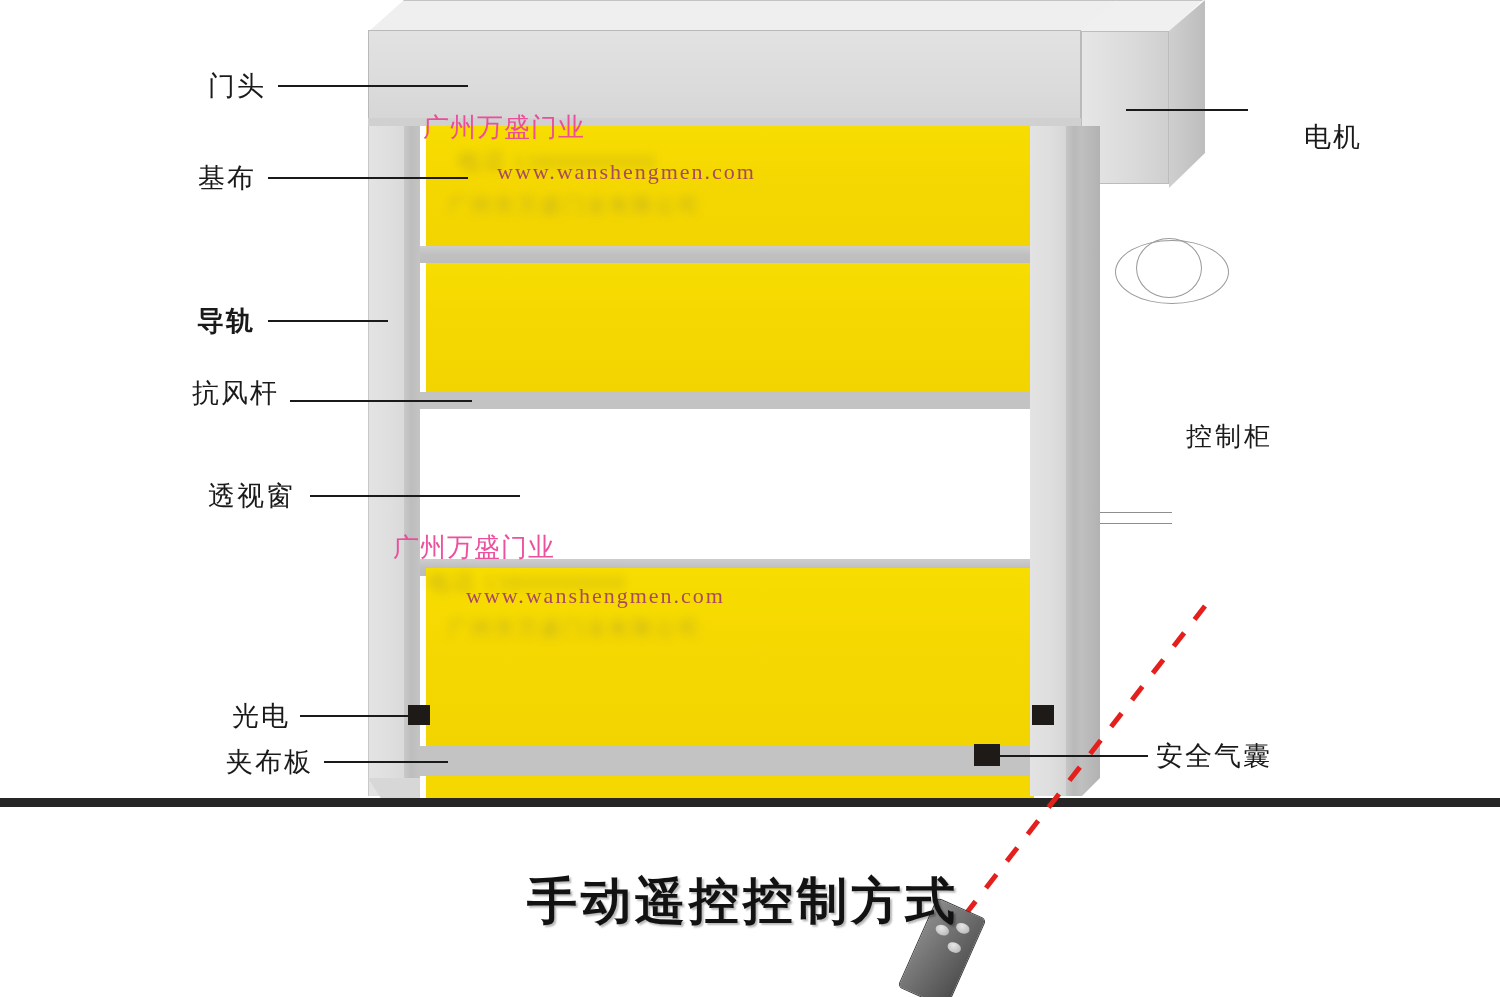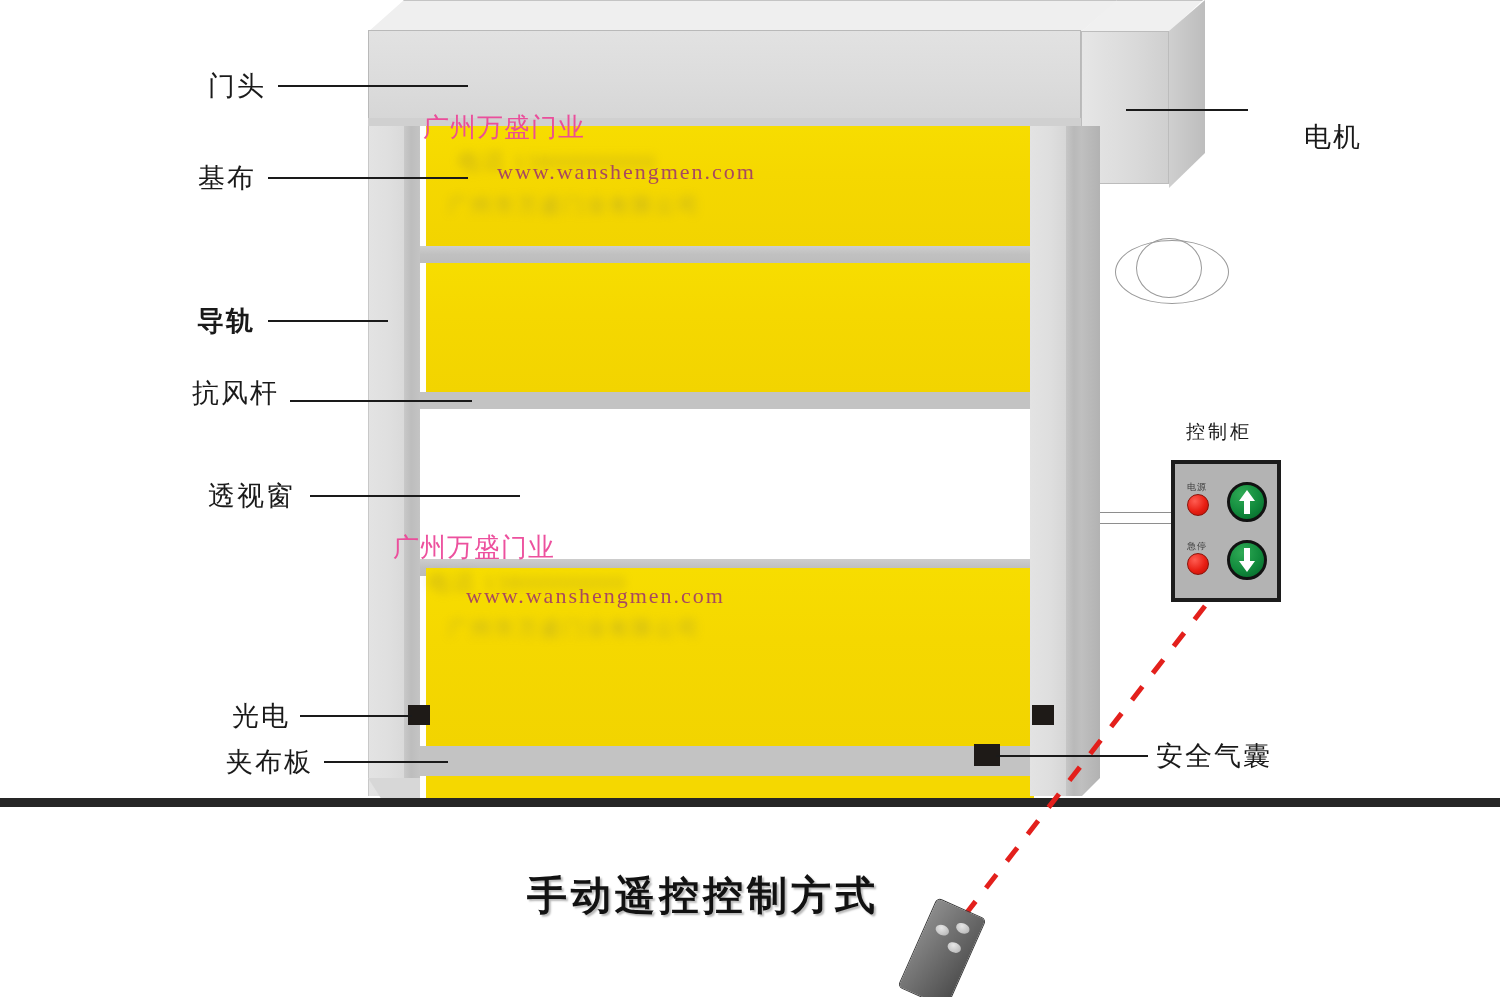--- a/index.html
+++ b/index.html
@@ -134,21 +134,21 @@
     background:transparent;
   }
 
   
   .cab-box{
     position:absolute;left:1171px;top:460px;width:110px;height:142px;
     background:#b3b3b3;border:4px solid #1c1c1c;box-sizing:border-box;
   }
   .cab-title{
     position:absolute;left:1186px;top:419px;
-    font-size:19px;color:#1a1a1a;letter-spacing:3px;white-space:nowrap;
+    font-size:26px;color:#1a1a1a;letter-spacing:3px;white-space:nowrap;
     font-family:"Liberation Serif","DejaVu Serif",serif;
   }
   .lamp{
     position:absolute;width:22px;height:22px;border-radius:50%;
     background:radial-gradient(circle at 34% 30%,#ff5d52 0%,#e81f14 55%,#ba0d05 100%);
     border:1px solid #8a1208;box-sizing:border-box;
   }
   .lamp-cap{
     position:absolute;font-size:9px;color:#3a3a3a;white-space:nowrap;
     font-family:"Liberation Sans","DejaVu Sans",sans-serif;
@@ -176,21 +176,21 @@
   }
   .remote-btn{
     position:absolute;width:14px;height:10px;border-radius:50%;
     background:radial-gradient(circle at 38% 32%,#e7e7e7 0%,#c5c5c5 60%,#ababab 100%);
   }
 
   
   .main-title{
     position:absolute;left:527px;top:868px;
     font-family:"Liberation Serif","DejaVu Serif",serif;
-    font-size:40px;font-weight:bold;color:#121212;
+    font-size:50px;font-weight:bold;color:#121212;
     letter-spacing:4px;white-space:nowrap;
     text-shadow:2px 2px 2px rgba(0,0,0,.28);
   }
 </style>
 </head>
 <body>
 
 <div id="stage">
 
   <div class="hdr-top-skew"></div>
@@ -272,39 +272,20 @@
   <div class="leader" style="left:1126px;top:109px;width:122px;"></div>
 
   <div class="lbl" style="left:1156px;top:738px;">安全气囊</div>
   <div class="leader" style="left:996px;top:755px;width:152px;"></div>
 
   <div class="cab-title">控制柜</div>
 
   <div class="cab-wire" style="left:1100px;top:512px;width:72px;"></div>
   <div class="cab-wire" style="left:1100px;top:523px;width:72px;"></div>
 
-  <div class="cab-box">
-    <div class="lamp-cap" style="left:12px;top:17px;">电源</div>
-    <div class="lamp" style="left:12px;top:30px;"></div>
-
-    <div class="lamp-cap" style="left:12px;top:76px;">急停</div>
-    <div class="lamp" style="left:12px;top:89px;"></div>
-
-    <div class="btn-g" style="left:52px;top:18px;">
-      <svg width="34" height="34" viewBox="0 0 34 34" style="position:absolute;left:0;top:0;">
-        <polygon points="17,5 25,16 20,16 20,29 14,29 14,16 9,16" fill="#ffffff"></polygon>
-      </svg>
-    </div>
-
-    <div class="btn-g" style="left:52px;top:76px;">
-      <svg width="34" height="34" viewBox="0 0 34 34" style="position:absolute;left:0;top:0;">
-        <polygon points="17,29 25,18 20,18 20,5 14,5 14,18 9,18" fill="#ffffff"></polygon>
-      </svg>
-    </div>
-  </div>
 
   <svg width="1500" height="997" style="position:absolute;left:0;top:0;pointer-events:none;">
     <polyline points="1205,606 965,915" fill="none" stroke="#e3201c" stroke-width="5" stroke-dasharray="17 17" stroke-linecap="butt"></polyline>
   </svg>
 
   <div class="remote">
     <div class="remote-body"></div>
     <div class="remote-btn" style="left:10px;top:22px;"></div>
     <div class="remote-btn" style="left:28px;top:12px;"></div>
     <div class="remote-btn" style="left:28px;top:33px;"></div>

